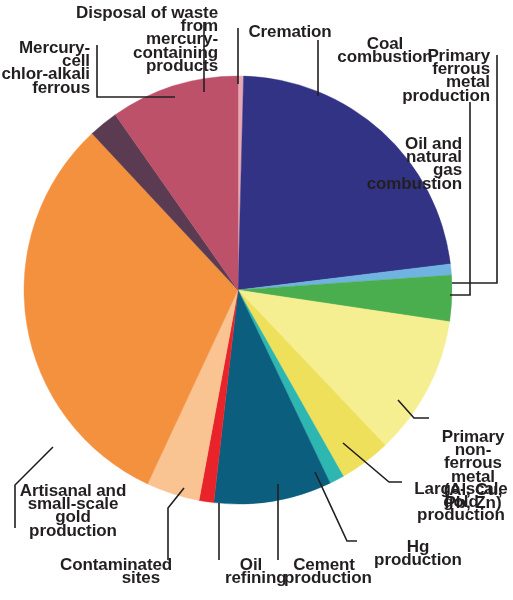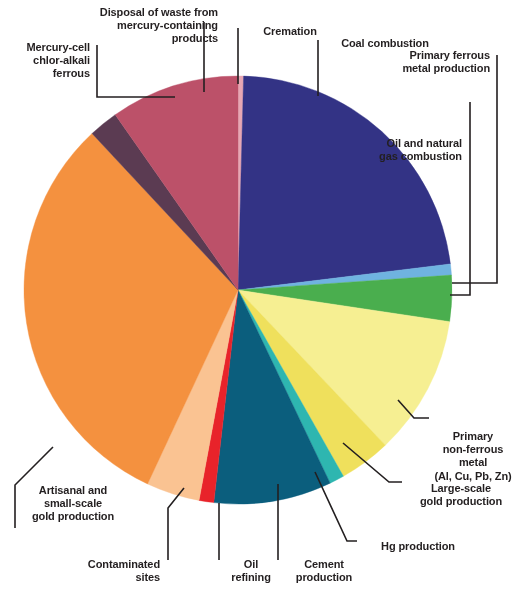--- a/index.html
+++ b/index.html
@@ -24,21 +24,21 @@
   svg#pie-svg {
     position: absolute;
     left: 0;
     top: 0;
     width: 513px;
     height: 600px;
     display: block;
   }
   .lbl {
     position: absolute;
-    font-size: 11px;
+    font-size: 17px;
     line-height: 13.2px;
     font-weight: 700;
     color: #231f20;
     white-space: pre-line;
     letter-spacing: -0.1px;
   }
   .lbl.ralign { text-align: right; }
   .lbl.lalign { text-align: center; }
 </style>
 </head>

